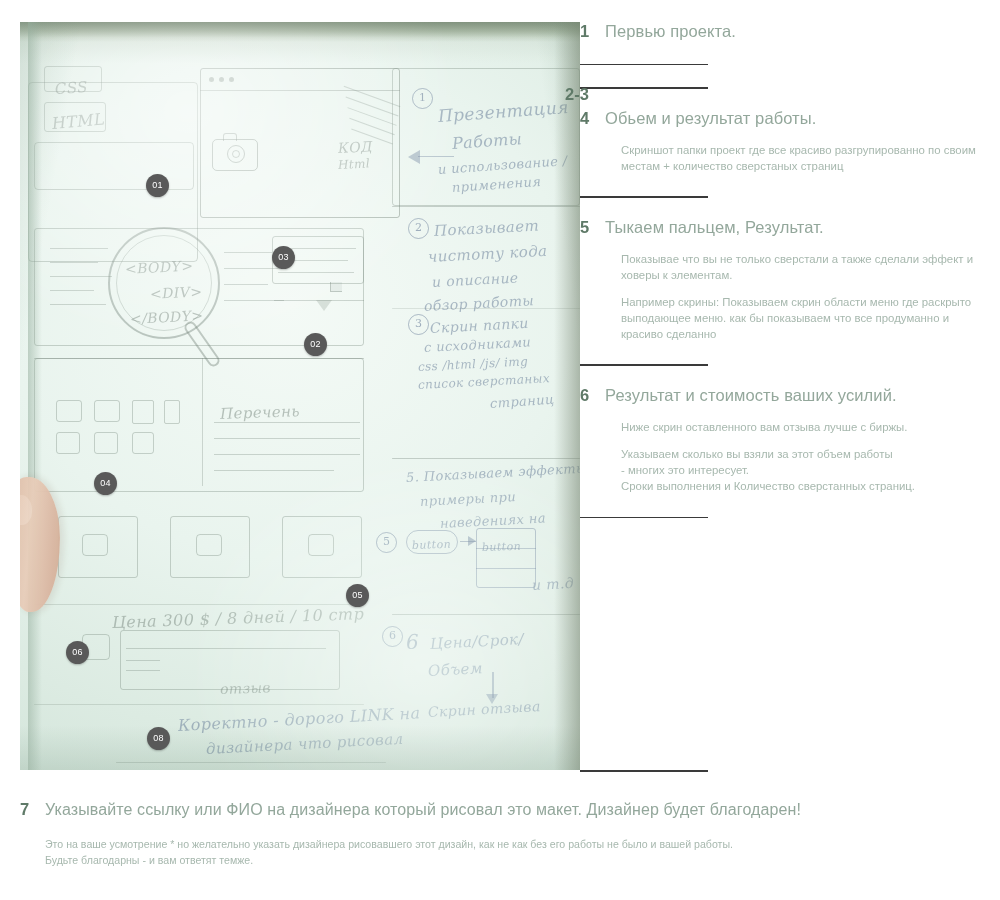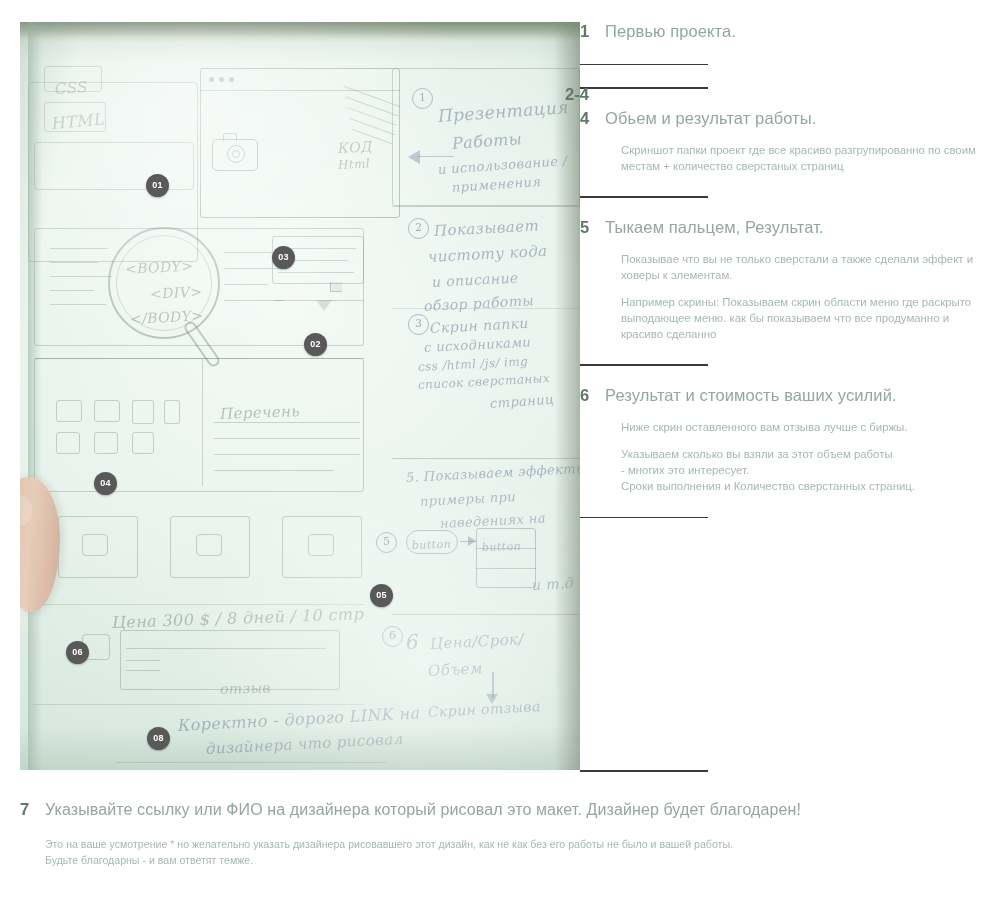--- a/index.html
+++ b/index.html
@@ -131,21 +131,21 @@
 
   
   .badge {
     position: absolute;
     width: 23px; height: 23px;
     border-radius: 50%;
     background: #595959;
     color: #ffffff;
     font-family: "Liberation Sans", sans-serif;
     font-size: 9px;
-    font-weight: 700;
+    font-weight: 400;
     line-height: 23px;
     text-align: center;
     letter-spacing: .3px;
     box-shadow: 0 1px 2px rgba(0,0,0,.25);
   }
 
   
   #steps-column {
     position: absolute;
     left: 580px;
@@ -356,33 +356,33 @@
   <div class="edge-right"></div>
   <div class="thumb">
     <div class="thumb-nail"></div>
   </div>
 
   <div id="badge-layer">
       <div class="badge" style="left: 126px; top: 152px;">01</div>
       <div class="badge" style="left: 284px; top: 311px;">02</div>
       <div class="badge" style="left: 252px; top: 224px;">03</div>
       <div class="badge" style="left: 74px; top: 450px;">04</div>
-      <div class="badge" style="left: 350px; top: 562px;">05</div>
+      <div class="badge" style="left: 326px; top: 562px;">05</div>
       <div class="badge" style="left: 46px; top: 619px;">06</div>
       <div class="badge" style="left: 127px; top: 705px;">08</div>
     </div>
 </div>
 
 <div id="steps-column">
     <section class="step">
       <h2 class="step-head"><span class="step-num">1</span><span>Первью проекта.</span></h2>
     </section>
     <div class="divider"></div>
     <section class="step">
-      <h2 class="step-head" style="margin-left: 40px;"><span class="step-num" style="left: -15px;">2-4</span></h2>
+      <h2 class="step-head" style="margin-left: 40px;"><span class="step-num" style="left: -15px;">2-3</span></h2>
     </section>
     <div class="divider"></div>
     <section class="step">
       <h2 class="step-head"><span class="step-num">4</span><span>Обьем и результат работы.</span></h2>
       <div class="step-body">
         <p>Скриншот папки проект где все красиво разгрупированно по своим местам + количество сверстаных страниц</p>
       </div>
     </section>
     <div class="divider"></div>
     <section class="step">

